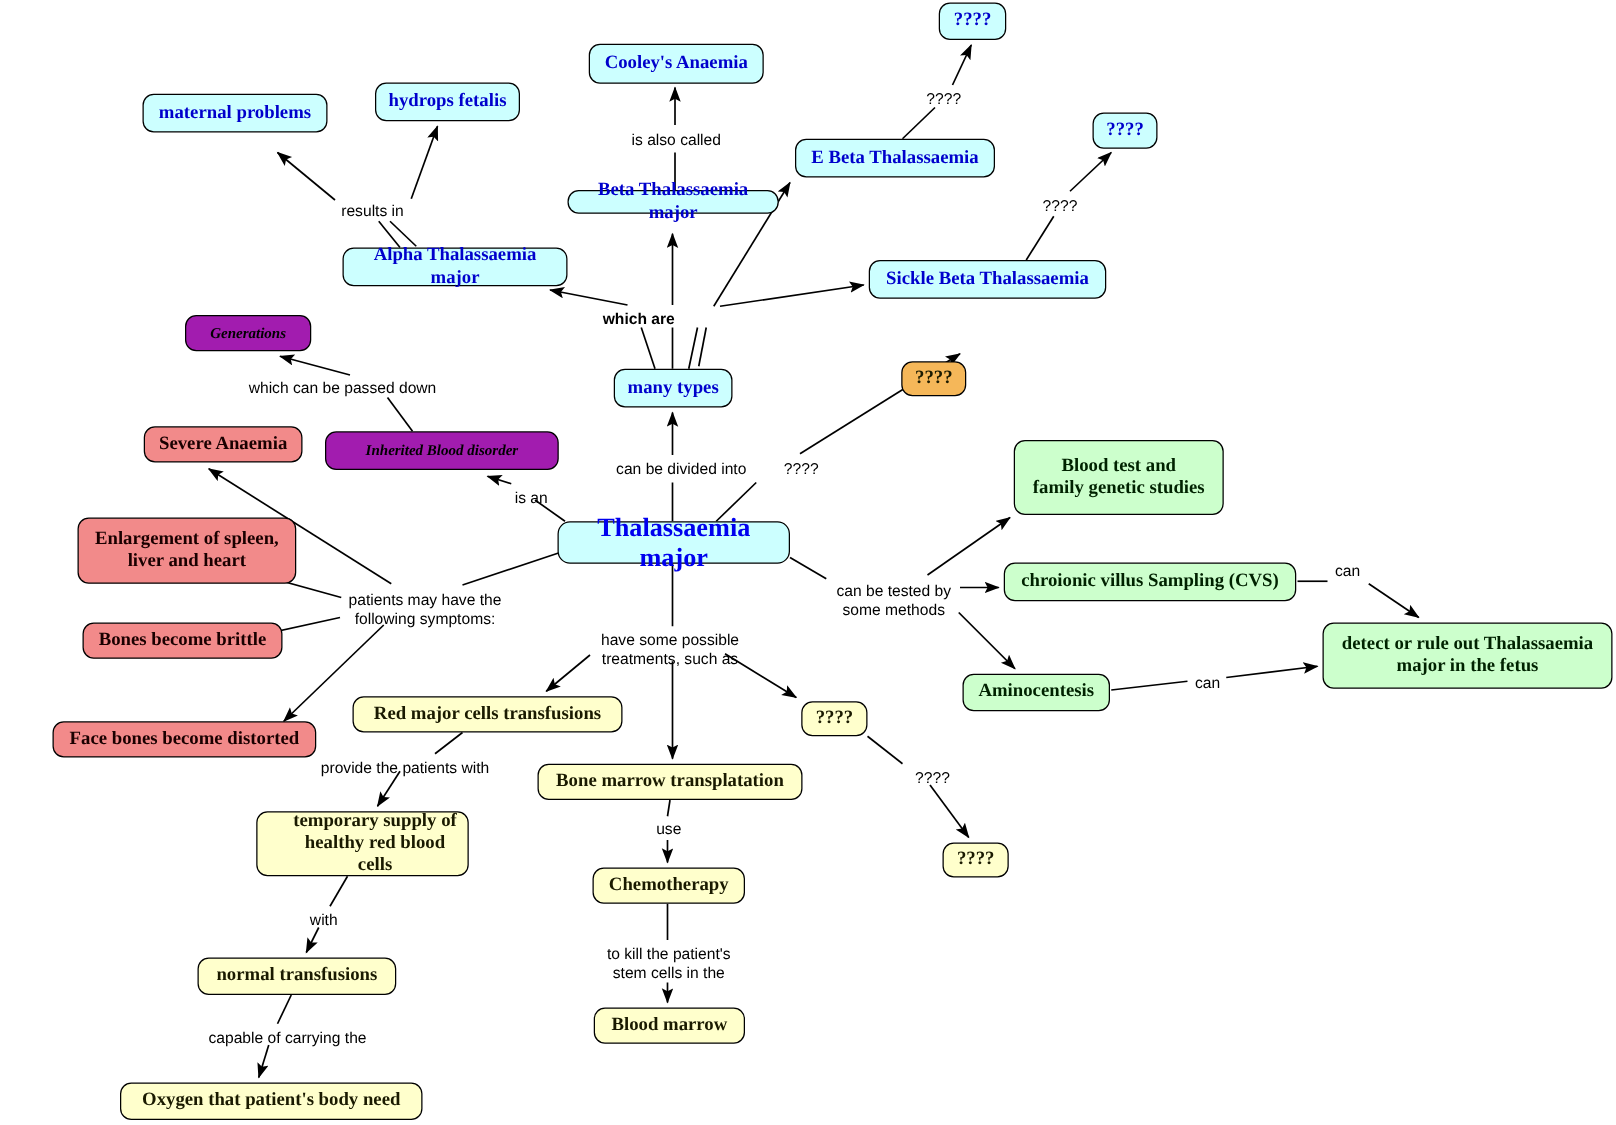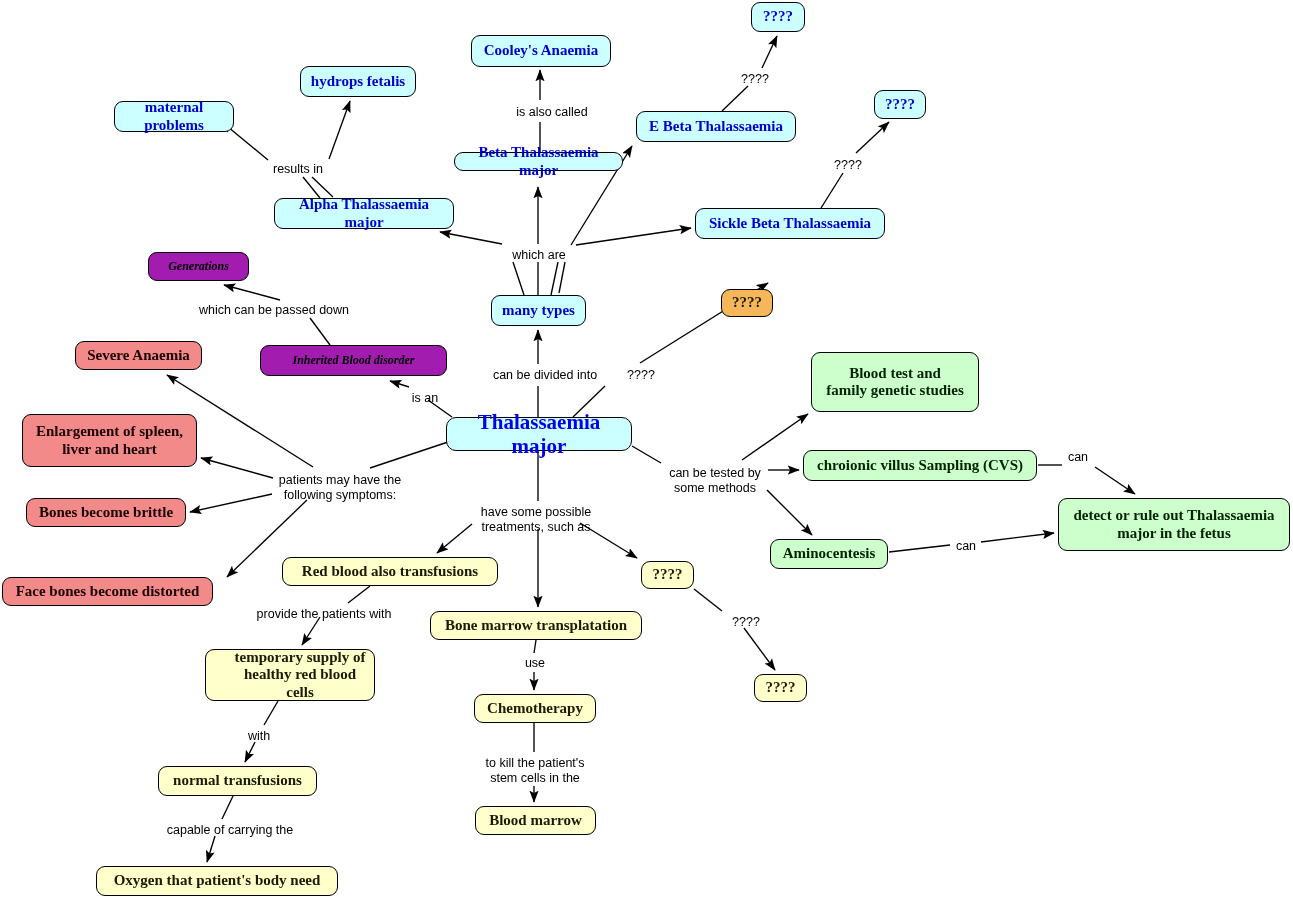--- a/index.html
+++ b/index.html
@@ -31,21 +31,21 @@
     align-items: center;
     justify-content: center;
     text-align: center;
     font-weight: bold;
     line-height: 1.15;
     white-space: pre-line;
     padding: 2px 8px;
   }
   .node.cyan   { background: #ccffff; color: #0000cc; font-size: 15px; }
   .node.purple { background: #a21caf; color: #000000; font-size: 12px; font-style: italic; }
-  .node.pink   { background: #f28a8a; color: #1a0000; font-size: 15px; }
+  .node.pink   { background: #f28a8a; color: #1a0000; font-size: 15px; margin-left: 40px; }
   .node.yellow { background: #ffffcc; color: #1a1a00; font-size: 15px; }
   .node.green  { background: #ccffcc; color: #002200; font-size: 15px; }
   .node.orange { background: #f5b councils; }
   .node.orange { background: #f5b759; color: #1a1a00; font-size: 15px; }
   .node.root   { background: #ccffff; color: #0000ee; font-size: 21px; border-radius: 10px; }
   .node.qm     { letter-spacing: 0px; }
   .linklabel {
     position: absolute;
     font-family: "Liberation Sans", "DejaVu Sans", sans-serif;
     font-size: 12.5px;
@@ -158,21 +158,21 @@
 
       <line x1="534" y1="723" x2="534" y2="752"></line>
       <line x1="534" y1="786" x2="534" y2="802" marker-end="url(#ah)"></line>
     </g>
   </svg>
 
   <div id="nodes">
       <div class="node cyan" style="left: 471px; top: 35px; width: 140px; height: 32px;">Cooley's Anaemia</div>
       <div class="node cyan qm" style="left: 751px; top: 2px; width: 54px; height: 30px;">????</div>
       <div class="node cyan" style="left: 300px; top: 66px; width: 116px; height: 31px;">hydrops fetalis</div>
-      <div class="node cyan" style="left: 114px; top: 101px; width: 120px; height: 31px;">maternal problems</div>
+      <div class="node cyan" style="left: 114px; top: 75px; width: 148px; height: 31px;">maternal problems</div>
       <div class="node cyan" style="left: 636px; top: 111px; width: 160px; height: 31px;">E Beta Thalassaemia</div>
       <div class="node cyan qm" style="left: 874px; top: 90px; width: 52px; height: 29px;">????</div>
       <div class="node cyan" style="left: 454px; top: 152px; width: 169px; height: 19px;">Beta Thalassaemia major</div>
       <div class="node cyan" style="left: 274px; top: 198px; width: 180px; height: 31px;">Alpha Thalassaemia major</div>
       <div class="node cyan" style="left: 695px; top: 208px; width: 190px; height: 31px;">Sickle Beta Thalassaemia</div>
       <div class="node purple" style="left: 148px; top: 252px; width: 101px; height: 29px;">Generations</div>
       <div class="node cyan" style="left: 491px; top: 295px; width: 95px; height: 31px;">many types</div>
       <div class="node orange qm" style="left: 721px; top: 289px; width: 52px; height: 28px;">????</div>
       <div class="node pink" style="left: 75px; top: 341px; width: 127px; height: 29px;">Severe Anaemia</div>
       <div class="node purple" style="left: 260px; top: 345px; width: 187px; height: 31px;">Inherited Blood disorder</div>
@@ -180,37 +180,37 @@
 family genetic studies</div>
       <div class="node pink" style="left: 22px; top: 414px; width: 175px; height: 53px;">Enlargement of spleen,
 liver and heart</div>
       <div class="node root" style="left: 446px; top: 417px; width: 186px; height: 34px;">Thalassaemia major</div>
       <div class="node green" style="left: 803px; top: 450px; width: 234px; height: 31px;">chroionic villus Sampling (CVS)</div>
       <div class="node green" style="left: 1058px; top: 498px; width: 232px; height: 53px;">detect or rule out Thalassaemia
 major in the fetus</div>
       <div class="node pink" style="left: 26px; top: 498px; width: 160px; height: 29px;">Bones become brittle</div>
       <div class="node green" style="left: 770px; top: 539px; width: 118px; height: 30px;">Aminocentesis</div>
       <div class="node pink" style="left: 2px; top: 577px; width: 211px; height: 29px;">Face bones become distorted</div>
-      <div class="node yellow" style="left: 282px; top: 557px; width: 216px; height: 29px;">Red blood also transfusions</div>
+      <div class="node yellow" style="left: 282px; top: 557px; width: 216px; height: 29px;">Red major cells transfusions</div>
       <div class="node yellow qm" style="left: 641px; top: 561px; width: 53px; height: 28px;">????</div>
       <div class="node yellow" style="left: 430px; top: 611px; width: 212px; height: 29px;">Bone marrow transplatation</div>
       <div class="node yellow" style="left: 205px; top: 649px; width: 170px; height: 52px; padding-left: 28px;">temporary supply of
 healthy red blood cells</div>
       <div class="node yellow qm" style="left: 754px; top: 674px; width: 53px; height: 28px;">????</div>
       <div class="node yellow" style="left: 474px; top: 694px; width: 122px; height: 29px;">Chemotherapy</div>
       <div class="node yellow" style="left: 158px; top: 766px; width: 159px; height: 30px;">normal transfusions</div>
       <div class="node yellow" style="left: 475px; top: 806px; width: 121px; height: 29px;">Blood marrow</div>
       <div class="node yellow" style="left: 96px; top: 866px; width: 242px; height: 30px;">Oxygen that patient's body need</div>
     </div>
   <div id="labels">
-      <div class="linklabel" style="left: 498px; top: 105px; width: 86px; margin-left: 11px;">is also called</div>
+      <div class="linklabel" style="left: 498px; top: 105px; width: 86px;">is also called</div>
       <div class="linklabel" style="left: 735px; top: 72px; width: 40px;">????</div>
       <div class="linklabel" style="left: 267px; top: 162px; width: 62px;">results in</div>
       <div class="linklabel" style="left: 828px; top: 158px; width: 40px;">????</div>
-      <div class="linklabel" style="left: 508px; top: 248px; width: 62px;">which are</div>
+      <div class="linklabel" style="left: 480px; top: 248px; width: 62px; font-weight: bold;">which are</div>
       <div class="linklabel" style="left: 198px; top: 303px; width: 152px;">which can be passed down</div>
       <div class="linklabel" style="left: 409px; top: 391px; width: 32px;">is an</div>
       <div class="linklabel" style="left: 488px; top: 368px; width: 114px;">can be divided into</div>
       <div class="linklabel" style="left: 621px; top: 368px; width: 40px;">????</div>
       <div class="linklabel" style="left: 275px; top: 473px; width: 130px;">patients may have the
 following symptoms:</div>
       <div class="linklabel" style="left: 663px; top: 466px; width: 104px;">can be tested by
 some methods</div>
       <div class="linklabel" style="left: 1064px; top: 450px; width: 28px;">can</div>
       <div class="linklabel" style="left: 477px; top: 505px; width: 118px;">have some possible

